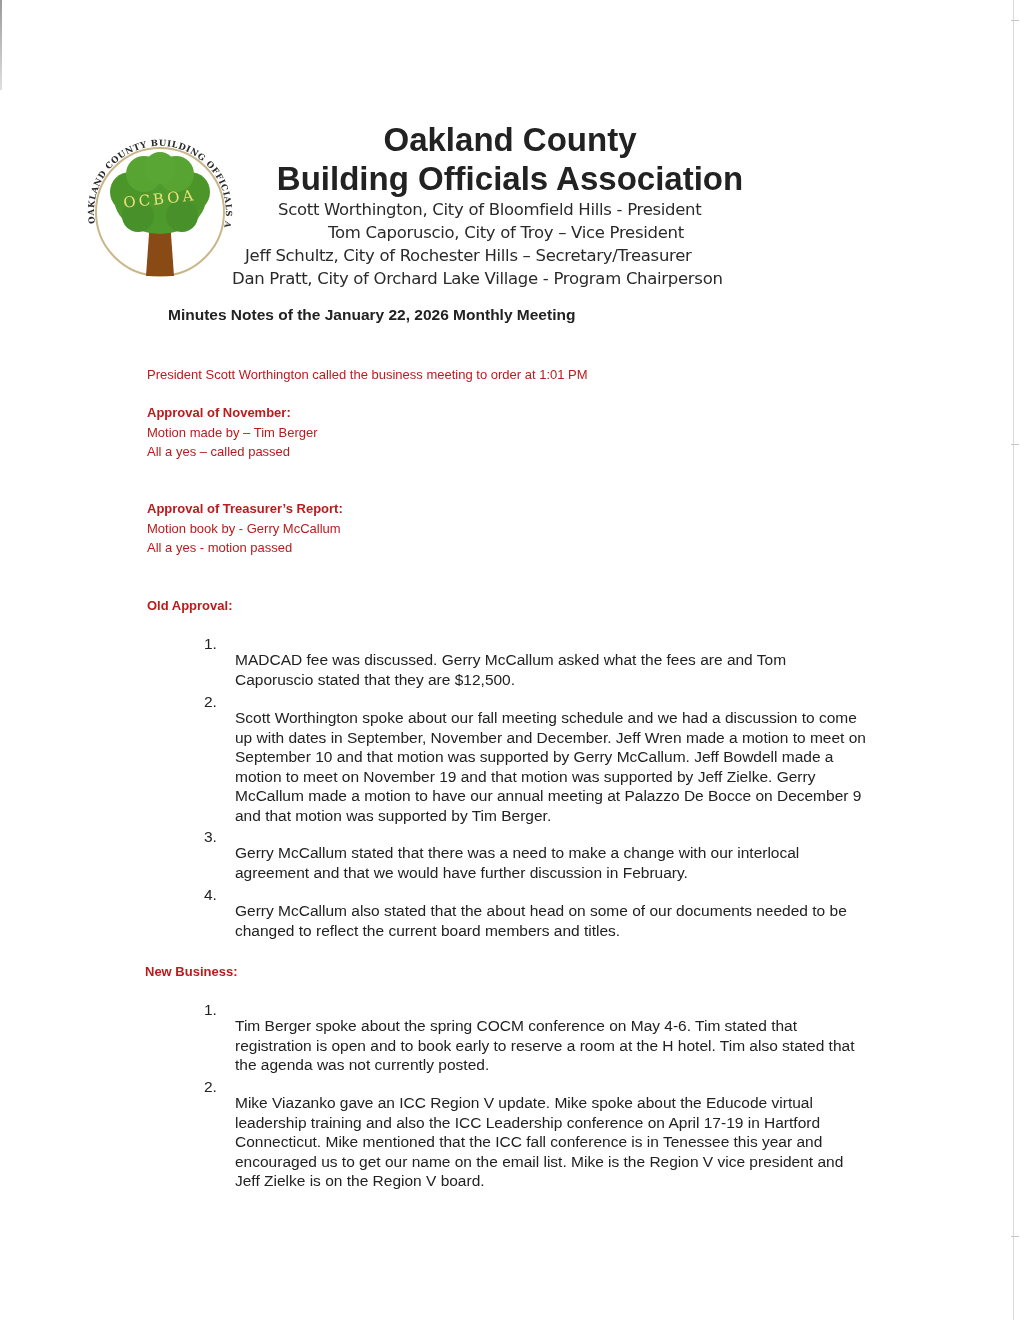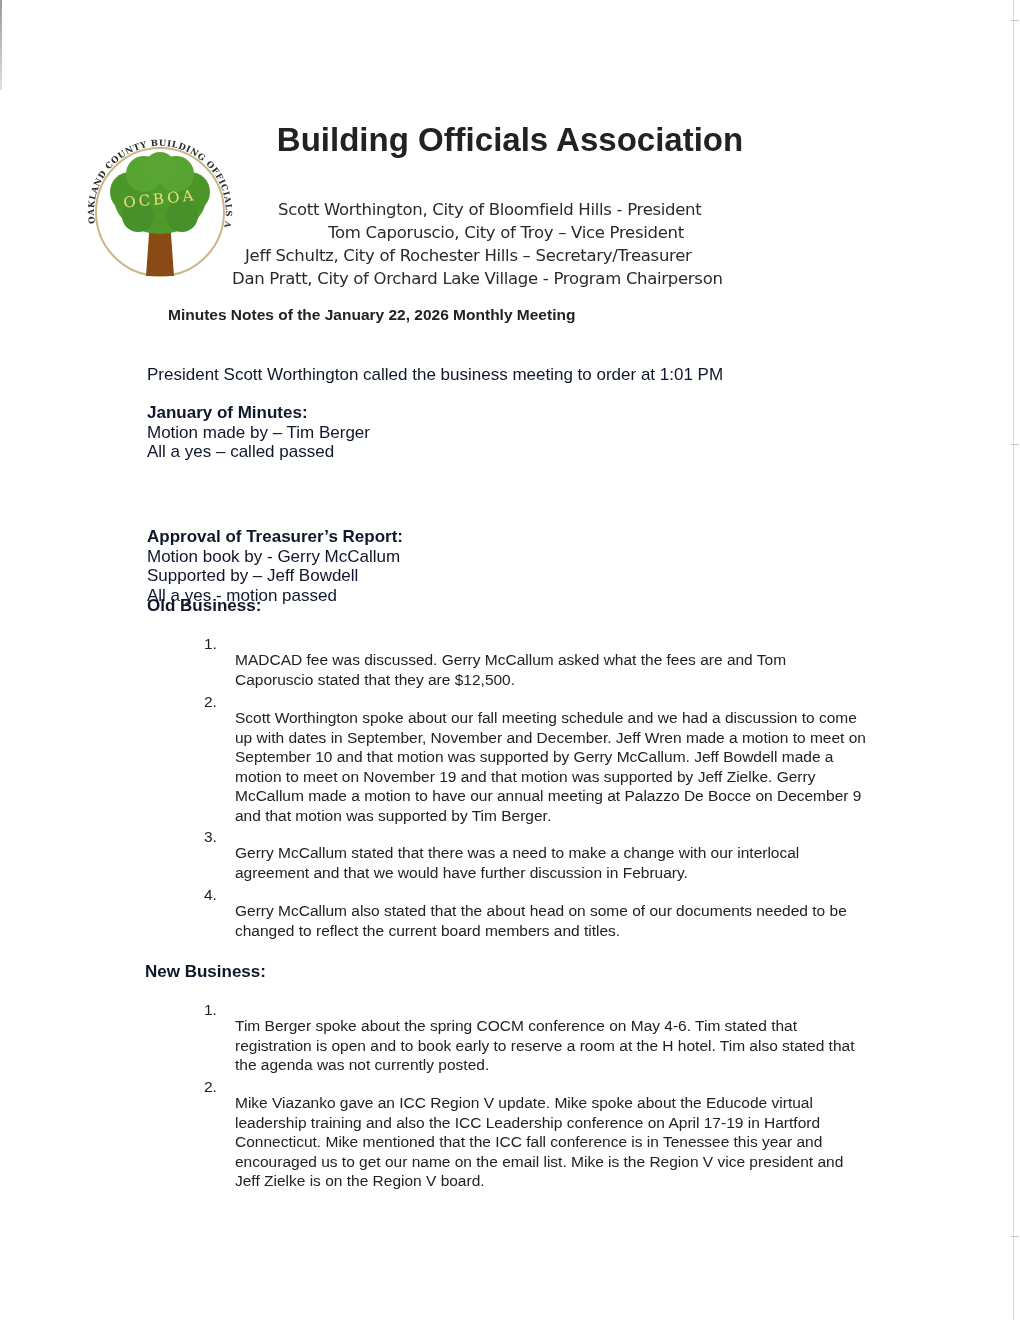--- a/index.html
+++ b/index.html
@@ -76,28 +76,28 @@
       box-sizing: border-box;
       font-weight: bold;
       font-size: 15.5px;
       color: #222;
     }
 
     .body-text {
       position: absolute;
       left: 147px;
       width: 720px;
-      font-size: 17px;
+      font-size: 13px;
       line-height: 19.5px;
-      color: #0f172a;
+      color: #b91c1c;
     }
     .call-to-order { top: 365px; }
     .section-head { font-weight: bold; }
     .approval-minutes { top: 403px; }
-    .approval-treasurer { top: 499px; margin-top: 28px; }
+    .approval-treasurer { top: 499px; }
     .old-business-head { top: 596px; }
     .new-business-head { top: 962px; left: 145px; }
 
     .list {
       position: absolute;
       left: 200px;
       width: 670px;
       font-size: 15.5px;
       line-height: 19.5px;
       color: #222;
@@ -157,48 +157,48 @@
     <circle cx="66" cy="46" r="18" fill="#58a432"></circle>
     <circle cx="98" cy="46" r="18" fill="#58a432"></circle>
     <circle cx="82" cy="40" r="16" fill="#5aa634"></circle>
     <circle cx="60" cy="88" r="16" fill="#48912a"></circle>
     <circle cx="104" cy="88" r="16" fill="#48912a"></circle>
   </g>
   <text x="82" y="76" text-anchor="middle" font-family="DejaVu Serif, serif" font-size="15" fill="#e8e07a" letter-spacing="3" transform="rotate(-6 82 72)">OCBOA</text>
 </svg>
 
 <div class="org-title">
+  <div>Oakland County</div>
   <div>Building Officials Association</div>
 </div>
 
 <div class="officers">
   <div class="officer-line off-0">Scott Worthington, City of Bloomfield Hills - President</div>
   <div class="officer-line off-1">Tom Caporuscio, City of Troy – Vice President</div>
   <div class="officer-line off-2">Jeff Schultz, City of Rochester Hills – Secretary/Treasurer</div>
   <div class="officer-line off-3">Dan Pratt, City of Orchard Lake Village - Program Chairperson</div>
 </div>
 
 <div class="meeting-title">Minutes Notes of the January 22, 2026 Monthly Meeting</div>
 
 <div class="body-text call-to-order">President Scott Worthington called the business meeting to order at 1:01 PM</div>
 
 <div class="body-text approval-minutes">
-  <div class="section-head">January of Minutes:</div>
+  <div class="section-head">Approval of November:</div>
   <div>Motion made by – Tim Berger</div>
   <div>All a yes – called passed</div>
 </div>
 
 <div class="body-text approval-treasurer">
   <div class="section-head">Approval of Treasurer’s Report:</div>
   <div>Motion book by - Gerry McCallum</div>
-  <div>Supported by – Jeff Bowdell</div>
   <div>All a yes - motion passed</div>
 </div>
 
-<div class="body-text section-head old-business-head">Old Business:</div>
+<div class="body-text section-head old-business-head">Old Approval:</div>
 <div class="list old-list">
   <div class="list-item old-0">
     <span class="item-num">1.</span>
     <span class="item-text">MADCAD fee was discussed. Gerry McCallum asked what the fees are and Tom Caporuscio stated that they are $12,500.</span>
   </div>
   <div class="list-item old-1">
     <span class="item-num">2.</span>
     <span class="item-text">Scott Worthington spoke about our fall meeting schedule and we had a discussion to come up with dates in September, November and December. Jeff Wren made a motion to meet on September 10 and that motion was supported by Gerry McCallum. Jeff Bowdell made a motion to meet on November 19 and that motion was supported by Jeff Zielke. Gerry McCallum made a motion to have our annual meeting at Palazzo De Bocce on December 9 and that motion was supported by Tim Berger.</span>
   </div>
   <div class="list-item old-2">

